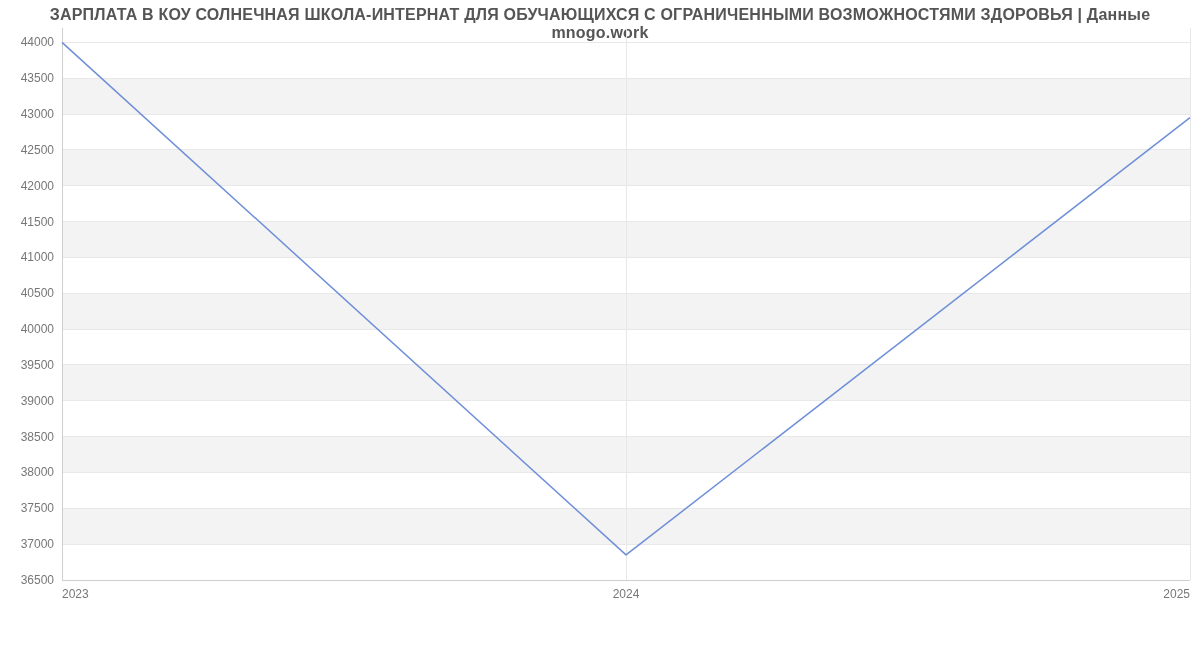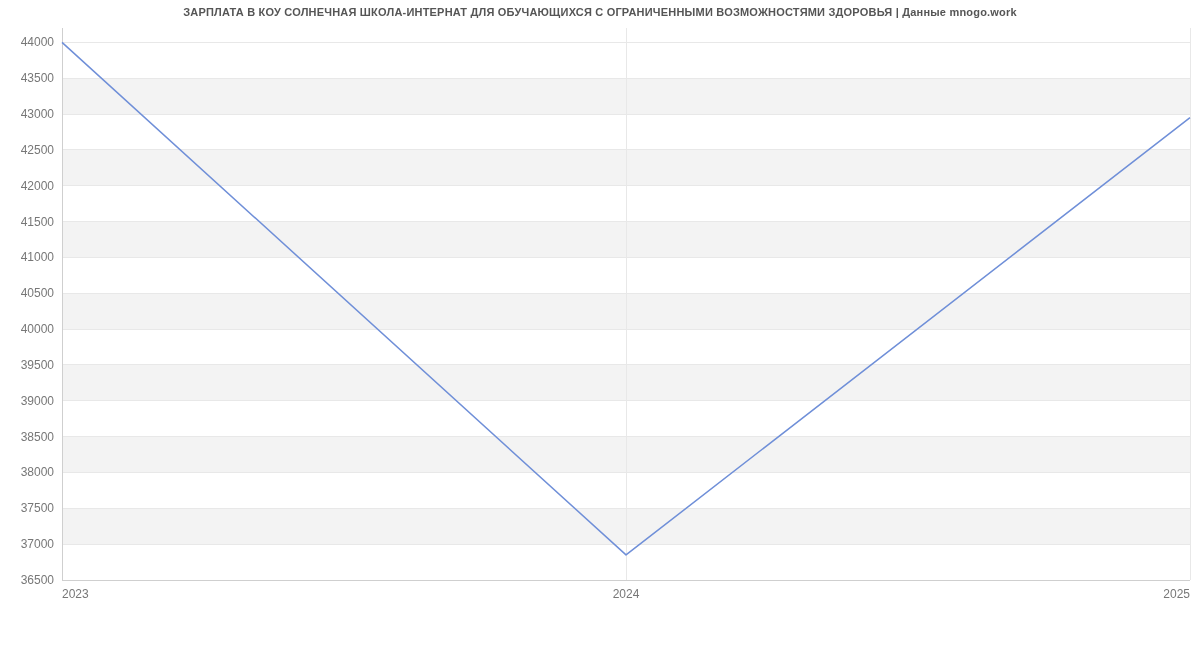--- a/index.html
+++ b/index.html
@@ -15,21 +15,21 @@
     position: relative;
     width: 1200px;
     height: 650px;
   }
   .title {
     position: absolute;
     top: 6px;
     left: 0;
     width: 1200px;
     text-align: center;
-    font-size: 11px;
+    font-size: 16px;
     font-weight: 600;
     color: #555;
     letter-spacing: 0.2px;
   }
   svg {
     position: absolute;
     top: 0;
     left: 0;
   }
   .grid-band {

